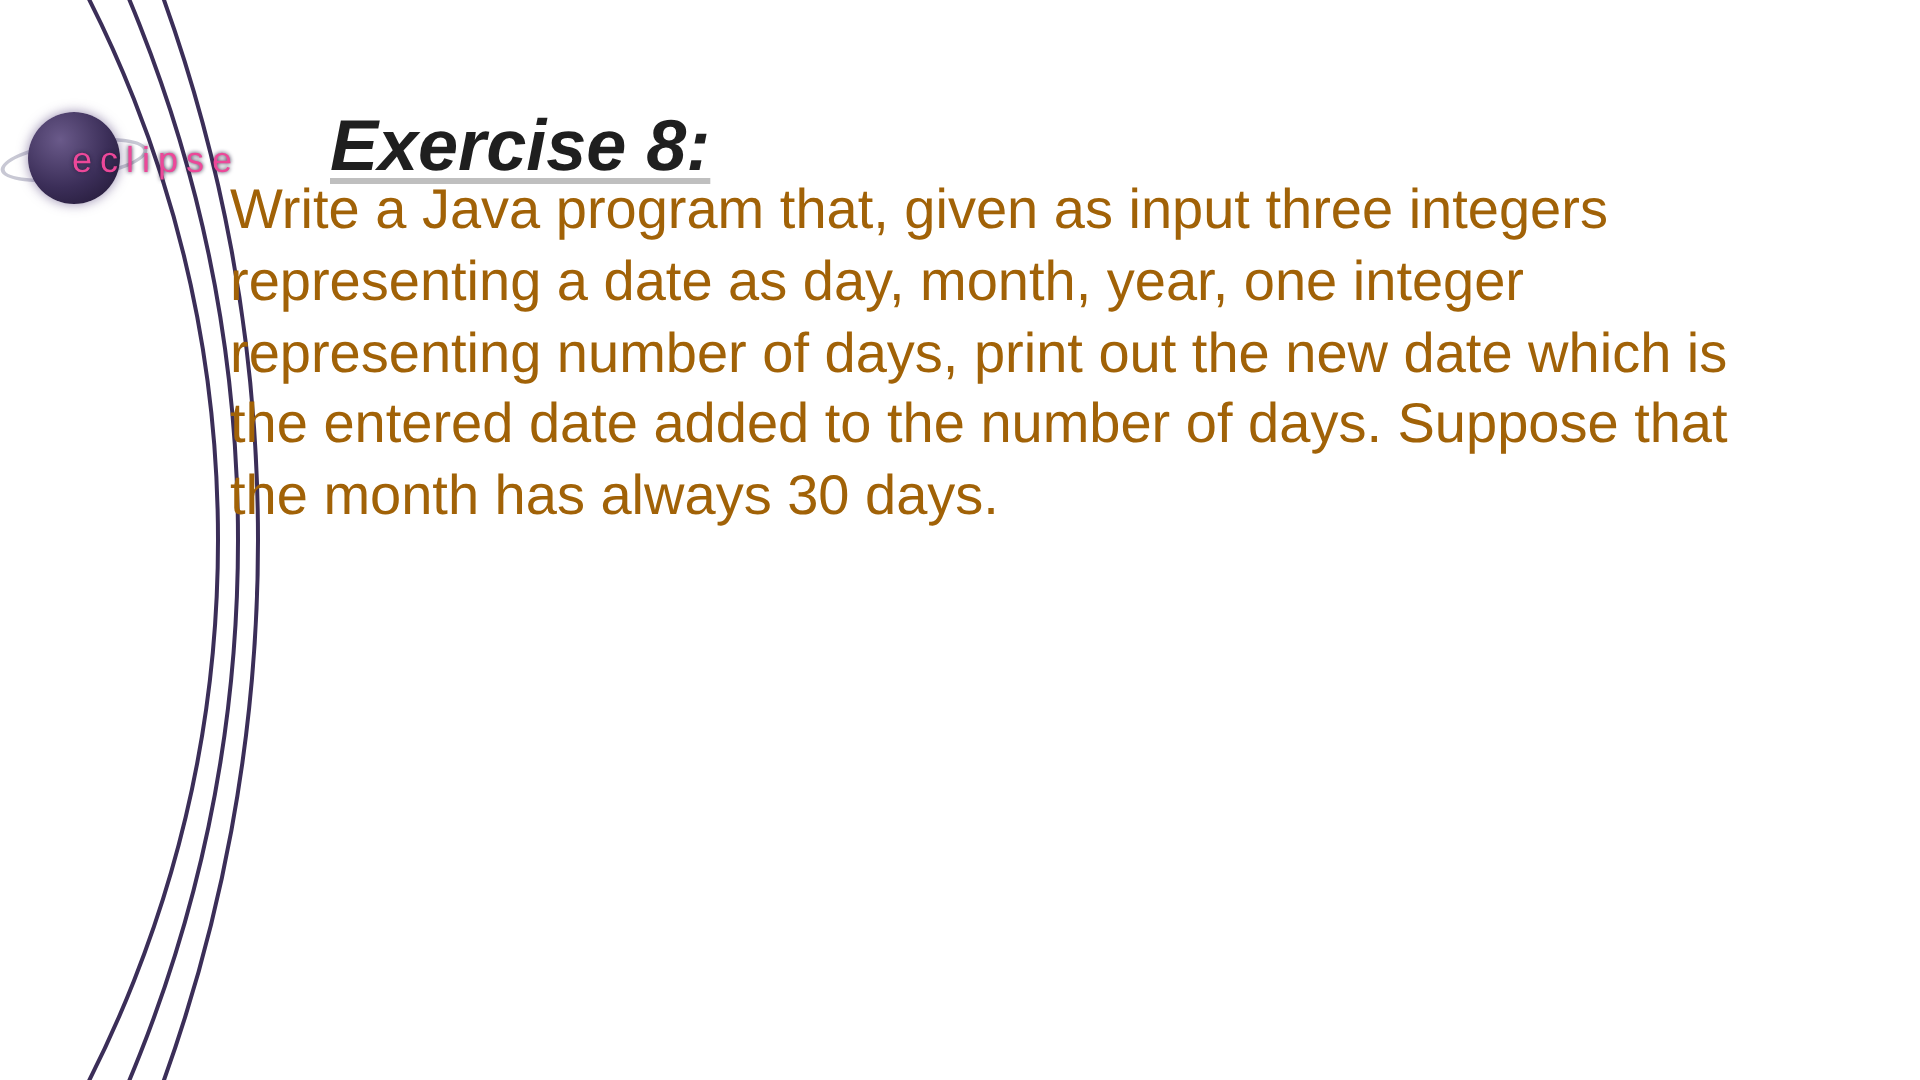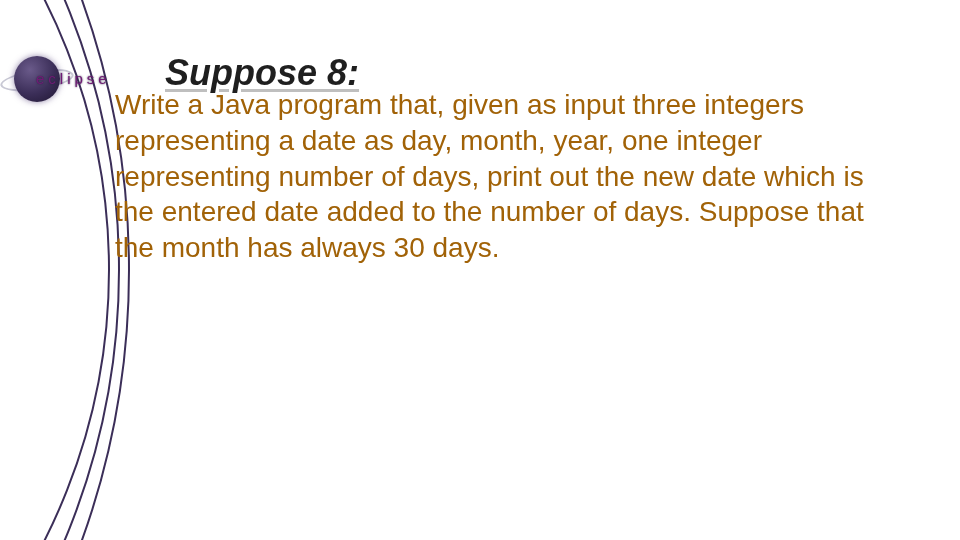--- a/index.html
+++ b/index.html
@@ -39,23 +39,23 @@
     width: 74px; height: 20px;
     border: 2px solid #c8c8d4;
     border-radius: 50%;
     transform: rotate(-8deg);
     background: transparent;
   }
   .logo .txt {
     position: absolute;
     left: 30px; top: 14px;
     font-family: "Trebuchet MS", Arial, sans-serif;
-    font-size: 15px;
+    font-size: 18px;
     letter-spacing: 4px;
-    color: #701a75;
+    color: #ec4899;
     text-shadow: 0 0 2px #2a2040;
   }
 
   .content {
     position: absolute;
     left: 115px;
     top: 54px;
     right: 40px;
   }
   .title {
@@ -89,17 +89,17 @@
   <div class="arc arc2"></div>
   <div class="arc arc1"></div>
 
   <div class="logo">
     <div class="ring"></div>
     <div class="orb"></div>
     <div class="txt">eclipse</div>
   </div>
 
   <div class="content">
-    <div class="title">Suppose 8:</div>
+    <div class="title">Exercise 8:</div>
     <div class="body">Write a Java program that, given as input three integers representing a date as day, month, year, one integer representing number of days, print out the new date which is the entered date added to the number of days. Suppose that the month has always 30 days.</div>
   </div>
 
 </div>
 
 </body></html>

